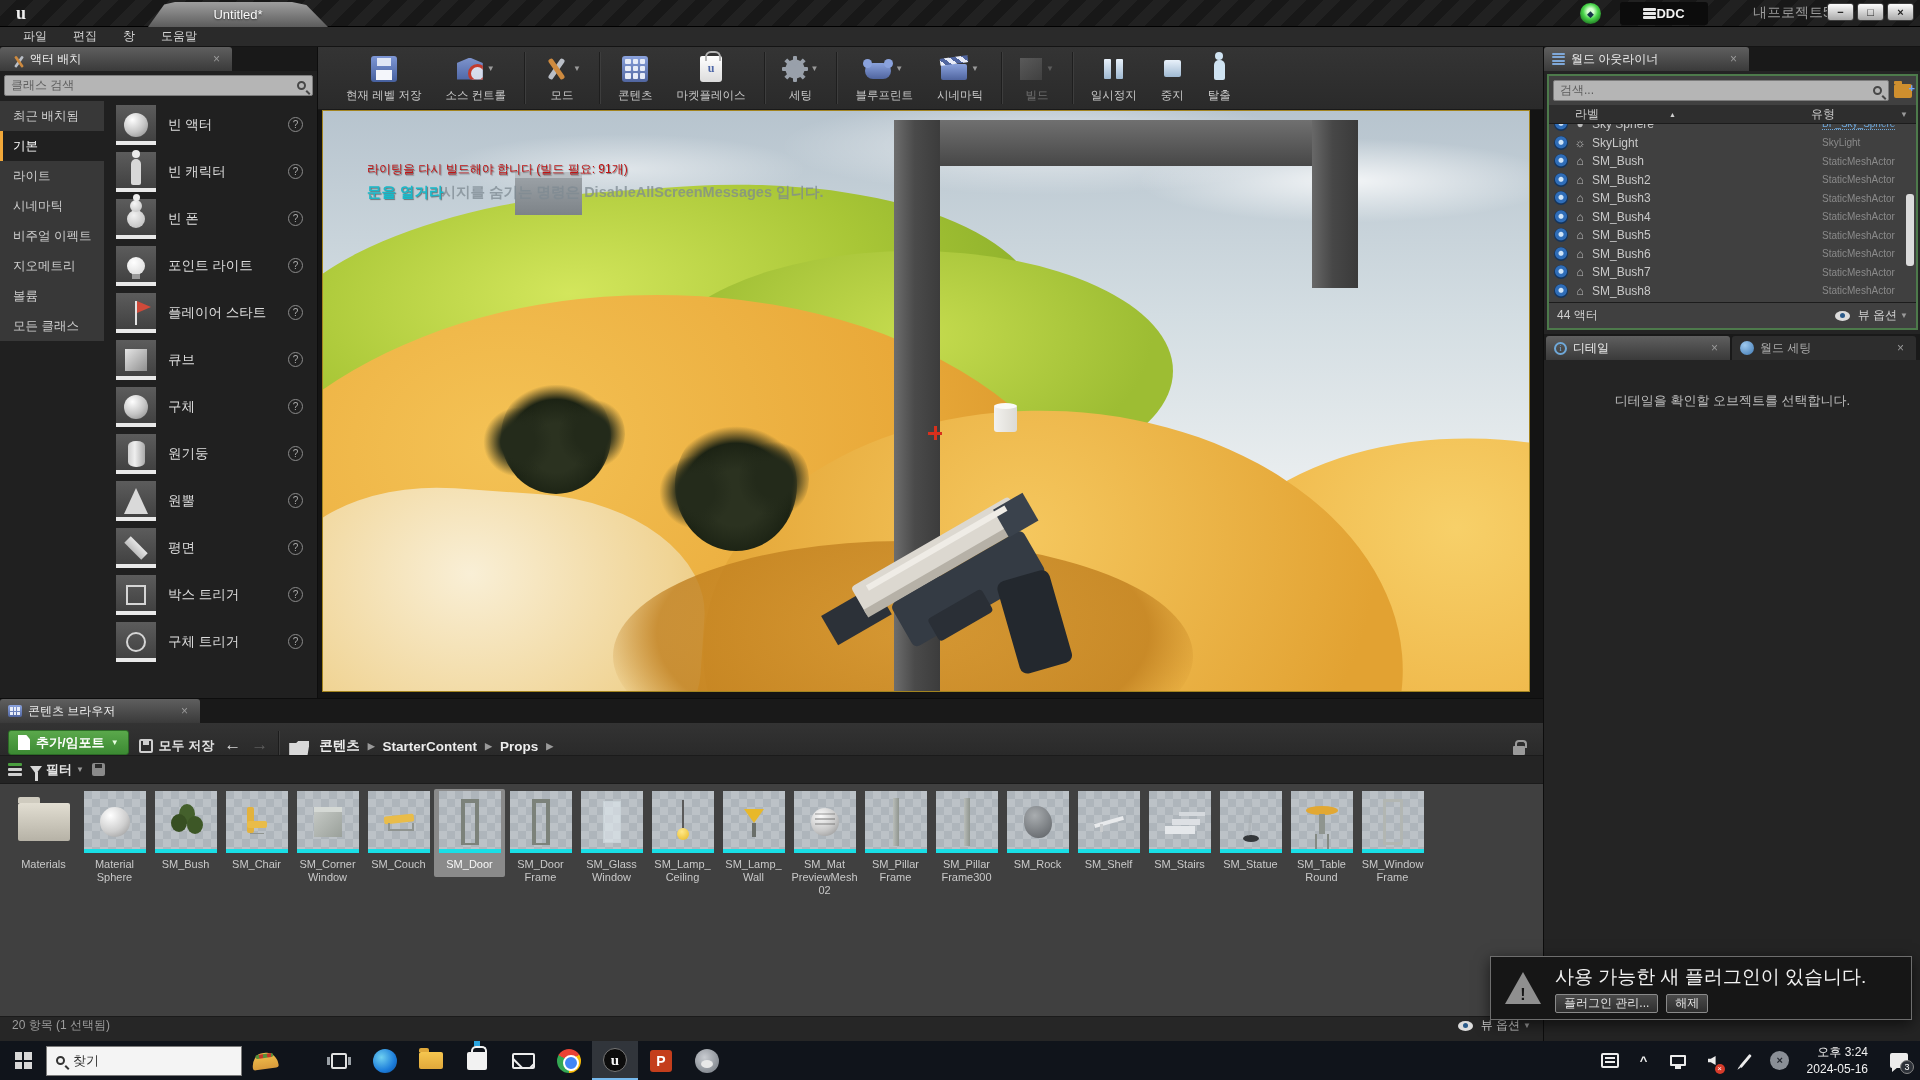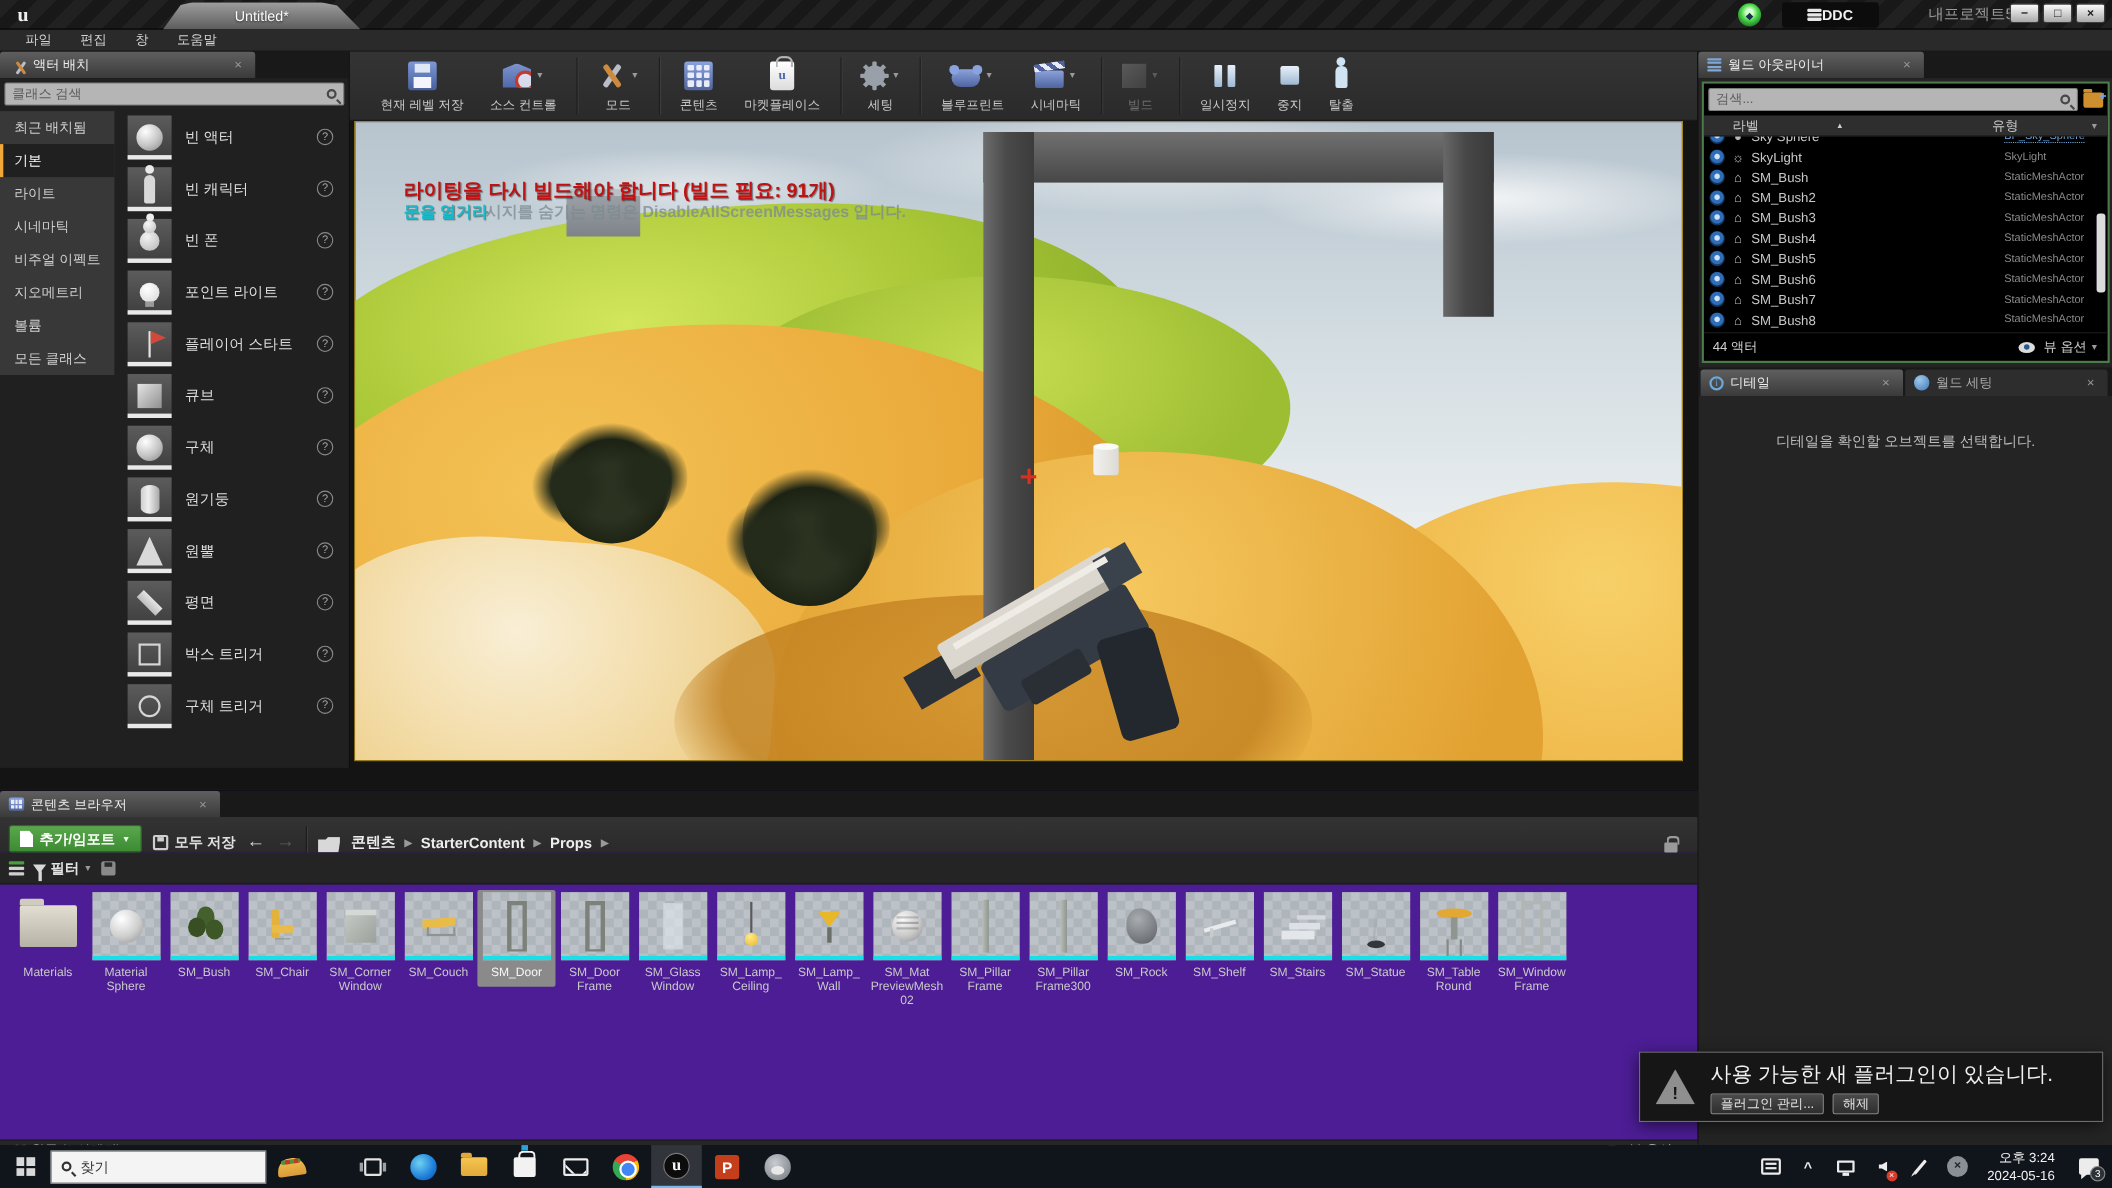--- a/index.html
+++ b/index.html
@@ -136,32 +136,32 @@
   .bush2::before{content:"";position:absolute;left:-16px;top:36px;width:74px;height:74px;border-radius:50%;background:radial-gradient(circle,#242b1b 35%,transparent 70%)}
   .bush2::after{content:"";position:absolute;right:-12px;top:20px;width:70px;height:80px;border-radius:50%;background:radial-gradient(circle,#232a1a 35%,transparent 70%)}
   .df-beam{position:absolute;left:571px;top:9px;width:464px;height:46px;background:linear-gradient(#707070,#474747)}
   .df-left{position:absolute;left:571px;top:9px;width:46px;height:573px;background:linear-gradient(90deg,#6d6d6d,#4a4a4a 45%,#3c3c3c)}
   .df-right{position:absolute;left:989px;top:9px;width:46px;height:168px;background:linear-gradient(90deg,#686868,#474747 45%,#3a3a3a)}
   .vp-mug{position:absolute;left:671px;top:294px;width:23px;height:27px;background:linear-gradient(90deg,#f2f1ee,#dcdad4);border-radius:3px}
   .vp-mug::before{content:"";position:absolute;left:0;top:-2px;width:23px;height:6px;border-radius:50%;background:#fafaf8}
   .red-plus{position:absolute;left:605px;top:315px;width:14px;height:14px}
   .red-plus::before{content:"";position:absolute;left:0;top:6px;width:14px;height:3px;background:#d8301c}
   .red-plus::after{content:"";position:absolute;left:6px;top:0;width:3px;height:14px;background:#d8301c}
-  .vp-warn{position:absolute;left:44px;top:50px;font-size:18px;font-weight:bold;color:#c01212;text-shadow:1px 1px 1px rgba(0,0,0,.45)}
+  .vp-warn{position:absolute;left:44px;top:50px;font-size:12px;font-weight:normal;color:#c01212;text-shadow:1px 1px 1px rgba(0,0,0,.45)}
   .vp-msgline{position:absolute;left:44px;top:72px;font-size:14.5px;font-weight:bold;white-space:nowrap}
   .vp-msg-cyan{color:#19b9c9;text-shadow:1px 1px 1px rgba(0,0,0,.45)}
   .vp-msg-gray{color:rgba(125,138,145,.75);margin-left:-6px}
   .gun{position:absolute;left:470px;top:328px;width:360px;height:270px}
 
   
   .right-panel{left:1543px;top:47px;width:377px;height:994px;background:#242424;border-left:1px solid #0d0d0d}
   .rp-tabstrip{height:24px}
   .ol-icon{width:13px;height:12px;display:flex;flex-direction:column;justify-content:space-between}
   .ol-icon i{display:block;height:2px;background:#7fa8d8;border-radius:1px}
-  .outliner-box{position:absolute;left:3px;top:27px;width:371px;height:256px;border:2px solid #4d7a4b;background:#000000}
+  .outliner-box{position:absolute;left:3px;top:27px;width:371px;height:256px;border:2px solid #4d7a4b;background:#404040}
   .ol-search-row{display:flex;align-items:center;gap:5px;padding:4px}
   .ol-search{flex:1;height:21px}
   .folder-add{width:18px;height:14px;background:#cf8f2e;border-radius:2px;position:relative;flex:none}
   .folder-add::before{content:"";position:absolute;left:0;top:-3px;width:8px;height:3px;background:#cf8f2e;border-radius:1px 1px 0 0}
   .folder-add::after{content:"+";position:absolute;right:-3px;top:-2px;color:#6fa8ff;font-weight:bold;font-size:11px}
   .ol-header{display:flex;align-items:center;height:19px;background:#2e2e2e;border-bottom:1px solid #1c1c1c;padding-left:26px;color:#c9c9c9}
   .ol-h-label{width:236px;display:flex;align-items:center}
   .ol-h-label .sortcaret{margin-left:70px;font-size:7px;color:#cfcfcf}
   .ol-h-type{flex:1;display:flex;align-items:center;justify-content:space-between;padding-right:8px}
   .ol-rows{position:relative;height:178px;overflow:hidden}
@@ -177,21 +177,21 @@
   .eye-sm{width:15px;height:10px;border-radius:50%;background:#dcdcdc;position:relative;display:inline-block;margin-right:5px}
   .eye-sm::after{content:"";position:absolute;left:5px;top:2.5px;width:5px;height:5px;border-radius:50%;background:#2a5a8a}
   .viewopts{margin-left:auto;display:flex;align-items:center;gap:3px}
   .dt-tabstrip{position:absolute;left:0;top:287px;width:377px;height:26px;background:#191919;display:flex;align-items:flex-end;gap:2px;padding-left:2px}
   .dt-tab{width:184px}
   .i-details{width:13px;height:13px;border:2px solid #6fa8d8;border-radius:50%;color:#6fa8d8;font-size:9px;line-height:9px;text-align:center;font-family:"Liberation Serif",serif}
   .i-globe{width:14px;height:14px;border-radius:50%;background:radial-gradient(circle at 35% 30%,#9ec9ee,#3f79b4);position:relative}
   .dt-empty{position:absolute;left:0;top:345px;width:377px;text-align:center;color:#bdbdbd;font-size:13px}
 
   
-  .cb{left:0;top:718px;width:1543px;height:343px;background:#4c1d95;border-top:1px solid #0d0d0d}
+  .cb{left:0;top:698px;width:1543px;height:343px;background:#404040;border-top:1px solid #0d0d0d}
   .cb-tabstrip{height:24px}
   .cb-tabicon{width:14px;height:12px;background:linear-gradient(#8aa2dd,#50659f);border-radius:2px;display:grid;grid-template-columns:repeat(3,1fr);gap:1px;padding:2px}
   .cb-tabicon i{background:#e7ecf8}
   .cb-toolbar{height:33px;background:linear-gradient(#333,#2a2a2a);border-bottom:1px solid #1b1b1b;display:flex;align-items:flex-end;gap:10px;padding:0 8px}
   .addimport{height:25px;background:linear-gradient(#5aa84b,#3c8a33);border:1px solid #2c6b26;border-radius:3px;display:flex;align-items:center;gap:6px;padding:0 9px;color:#fff;font-weight:bold;font-size:13px}
   .i-page{width:12px;height:15px;background:#fff;clip-path:polygon(0 0,70% 0,100% 28%,100% 100%,0 100%)}
   .saveall{display:flex;align-items:center;gap:6px;color:#e0e0e0;font-size:13px;font-weight:bold}
   .i-floppy-o{width:14px;height:14px;border:2px solid #cfcfcf;border-radius:2px;position:relative}
   .i-floppy-o::before{content:"";position:absolute;left:2px;top:0;width:6px;height:4px;background:#cfcfcf}
   .navarrow{font-size:17px;color:#d8d8d8}

